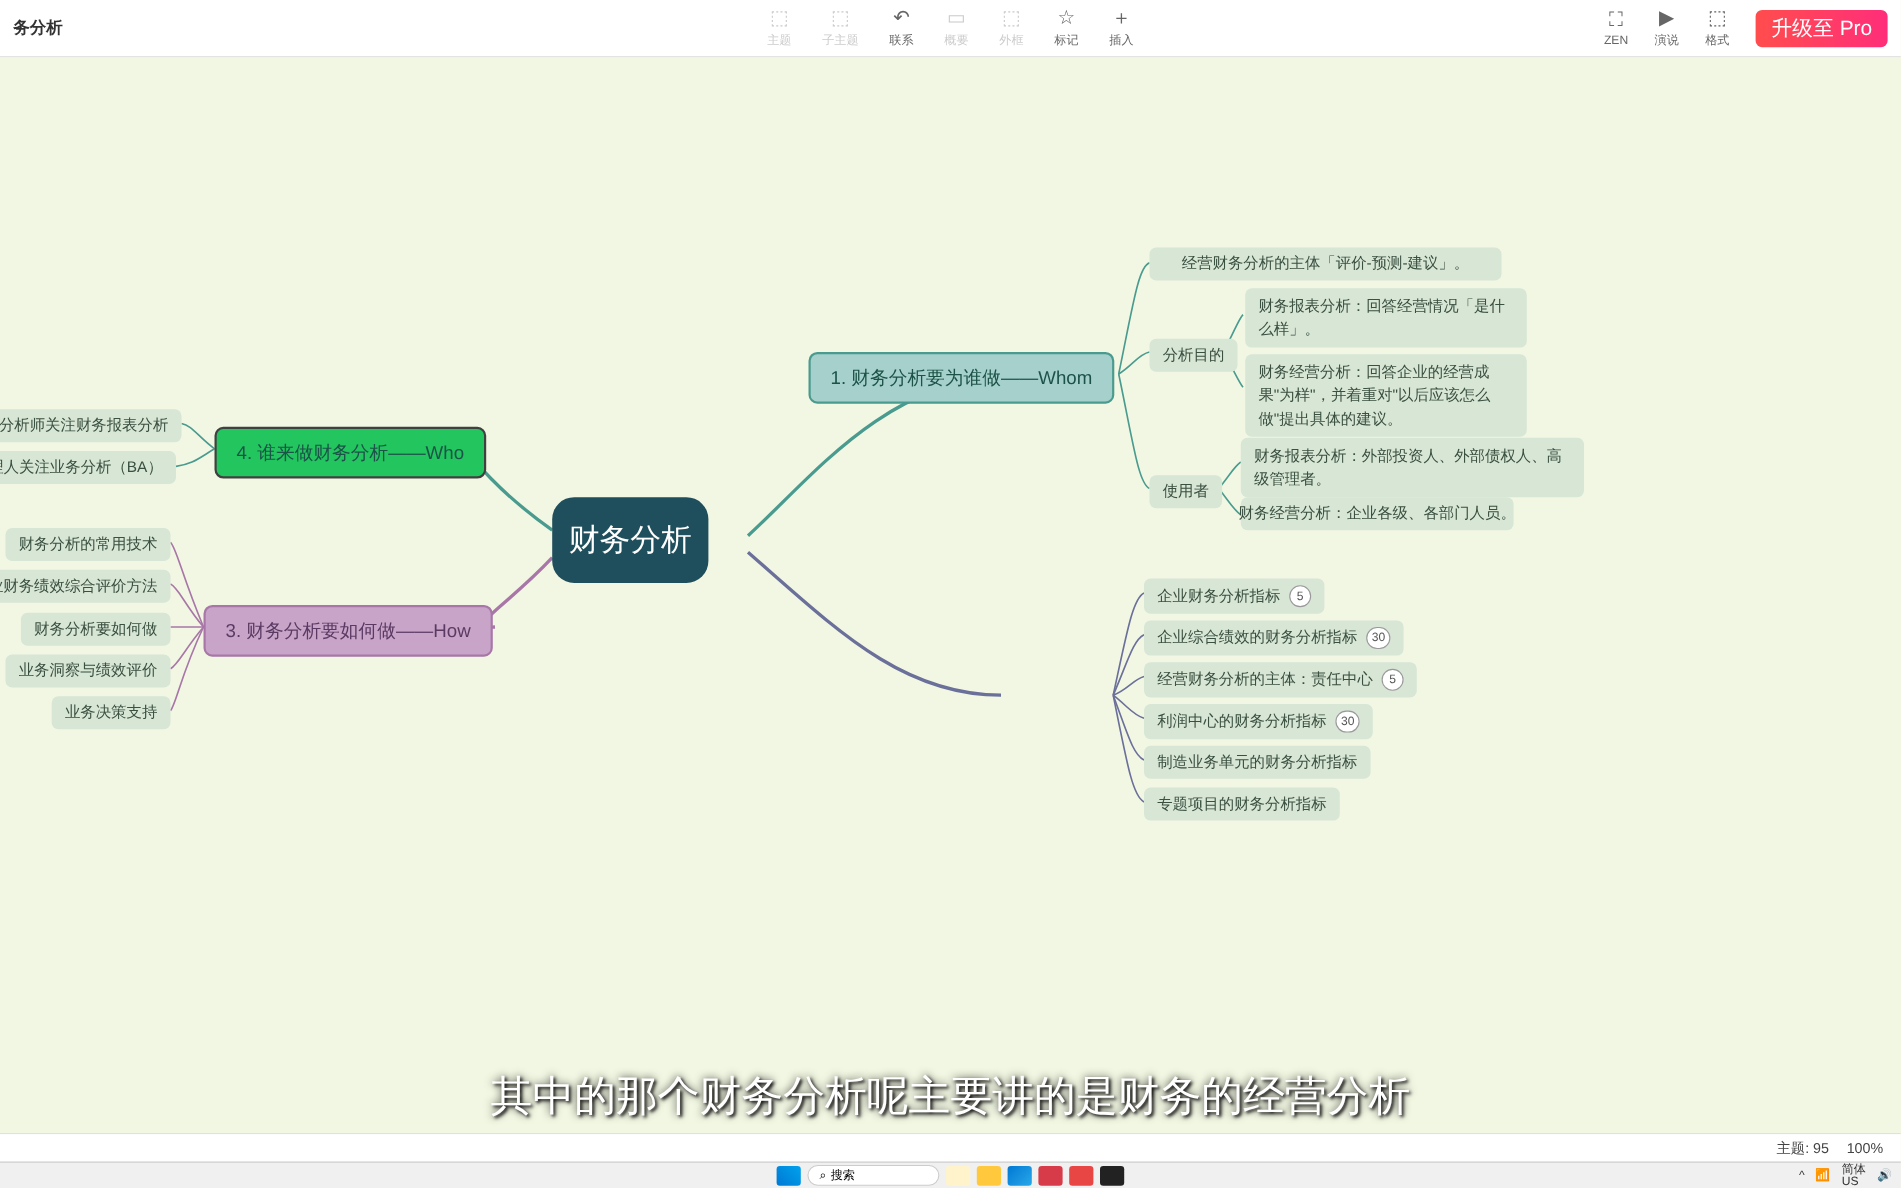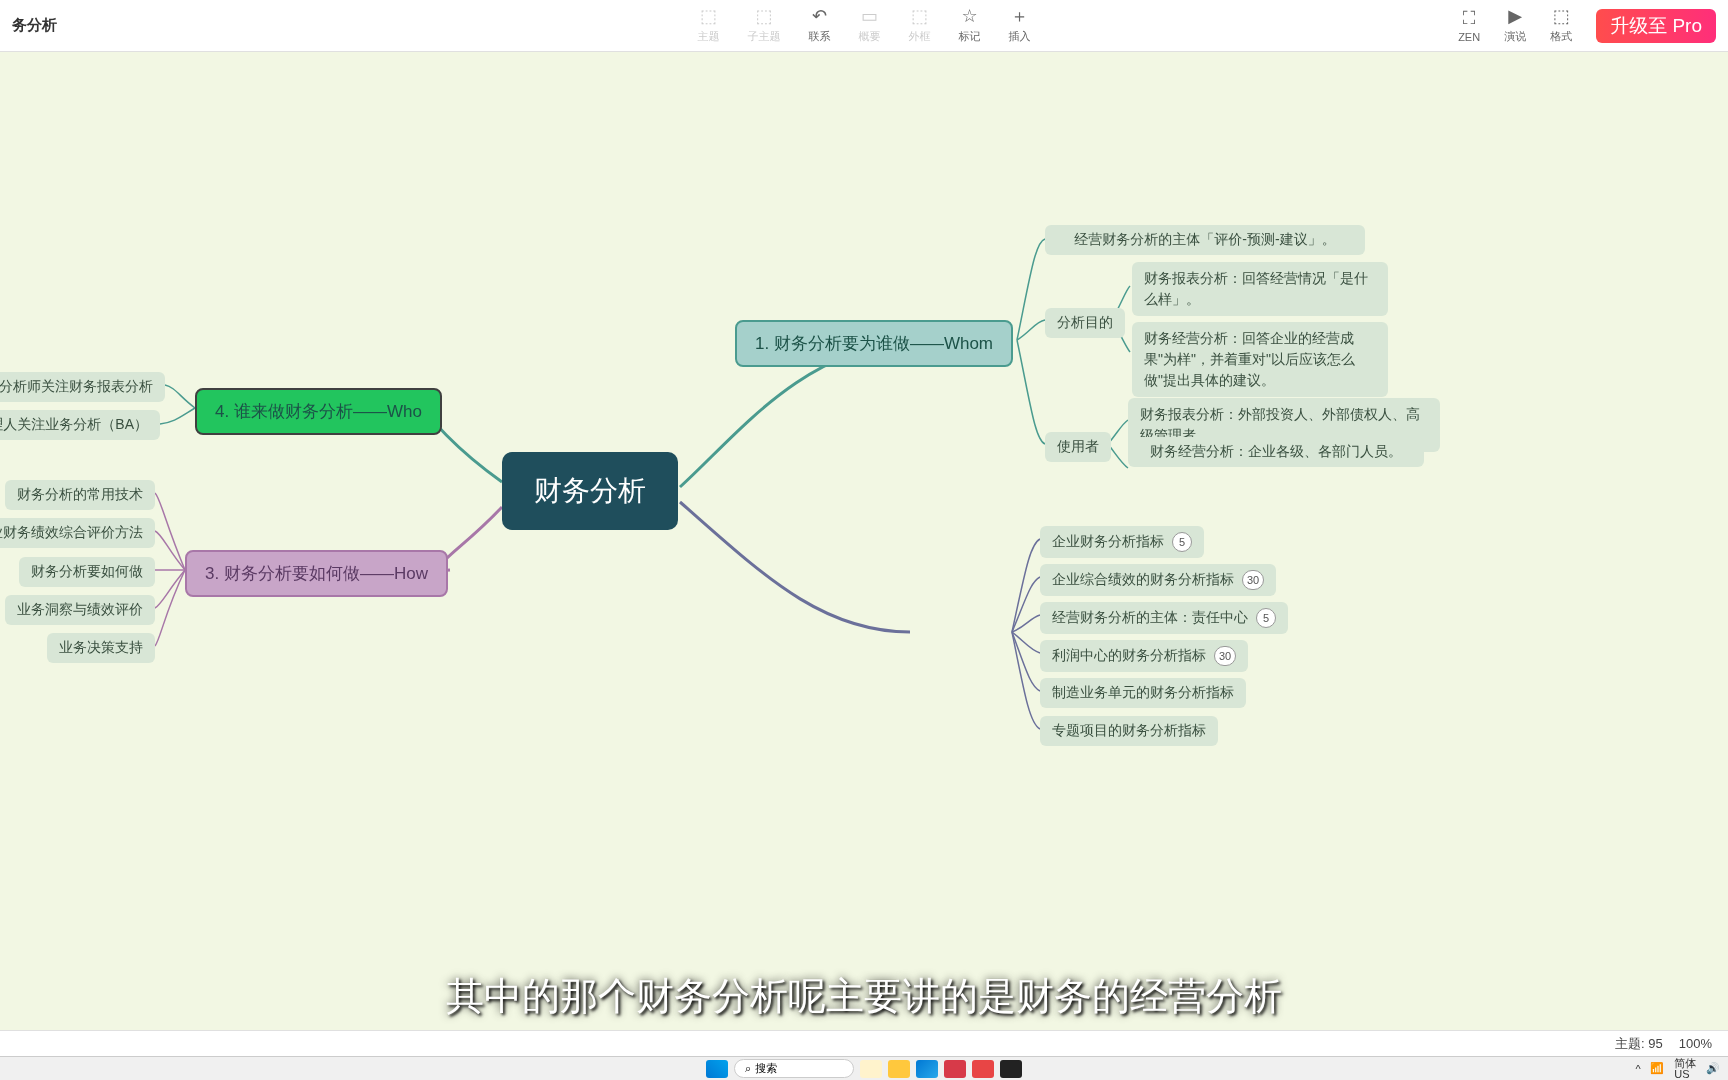--- a/index.html
+++ b/index.html
@@ -25,21 +25,21 @@
   .toolbar-right { position: absolute; right: 12px; display: flex; gap: 24px; align-items: center; }
   .upgrade-btn { background: linear-gradient(90deg, #ff4d4d, #ff2e7a); color: #fff; padding: 4px 14px; border-radius: 6px; font-size: 19px; font-weight: normal; text-align: center; }
   .canvas { position: absolute; top: 52px; left: 0; right: 0; bottom: 50px; }
   .node {
     position: absolute; border-radius: 8px; padding: 10px 18px;
     font-size: 16px; display: flex; align-items: center; justify-content: center;
     white-space: nowrap;
   }
   .central {
     background: #1f4e5c; color: #fff; font-size: 28px; font-weight: 500;
-    padding: 20px 32px; border-radius: 10px;
+    padding: 20px 15px; border-radius: 20px;
   }
   .b1 { background: #a5d0cb; color: #1c5248; border: 2px solid #4a9b8f; font-size: 17px; }
   .b2 { background: #8a90b8; color: #fff; font-size: 17px; }
   .b3 { background: #c8a5c8; color: #5a3a63; border: 2px solid #a877a8; font-size: 17px; }
   .b4 { background: #22c55e; color: #1c5248; border: 2px solid #404040; font-size: 17px; }
   .leaf {
     background: #d8e6d6; color: #3a5040; border-radius: 6px; padding: 6px 12px;
     font-size: 14px;
   }
   .leaf-wide { white-space: normal; width: 290px; line-height: 1.5; }
@@ -169,21 +169,21 @@
   <div class="node leaf" style="right:calc(100% - 155px); top:505px;">财务分析要如何做</div>
   <div class="node leaf" style="right:calc(100% - 155px); top:543px;">业务洞察与绩效评价</div>
   <div class="node leaf" style="right:calc(100% - 155px); top:581px;">业务决策支持</div>
 
   <div class="node leaf" style="left:1045px; top:173px; width:320px; white-space:normal;">经营财务分析的主体「评价-预测-建议」。</div>
   <div class="node leaf" style="left:1045px; top:256px;">分析目的</div>
   <div class="node leaf leaf-wide" style="left:1132px; top:210px; width:256px;">财务报表分析：回答经营情况「是什么样」。</div>
   <div class="node leaf leaf-wide" style="left:1132px; top:270px; width:256px;">财务经营分析：回答企业的经营成果"为样"，并着重对"以后应该怎么做"提出具体的建议。</div>
   <div class="node leaf" style="left:1045px; top:380px;">使用者</div>
   <div class="node leaf leaf-wide" style="left:1128px; top:346px; width:312px;">财务报表分析：外部投资人、外部债权人、高级管理者。</div>
-  <div class="node leaf" style="left:1128px; top:385px; width:296px;">财务经营分析：企业各级、各部门人员。</div>
+  <div class="node leaf" style="left:1128px; top:400px; width:248px;">财务经营分析：企业各级、各部门人员。</div>
 
   <div class="node leaf" style="left:1040px; top:474px;">
       <span>企业财务分析指标</span>
       <span class="badge">5</span>
     </div>
   <div class="node leaf" style="left:1040px; top:512px;">
       <span>企业综合绩效的财务分析指标</span>
       <span class="badge">30</span>
     </div>
   <div class="node leaf" style="left:1040px; top:550px;">

